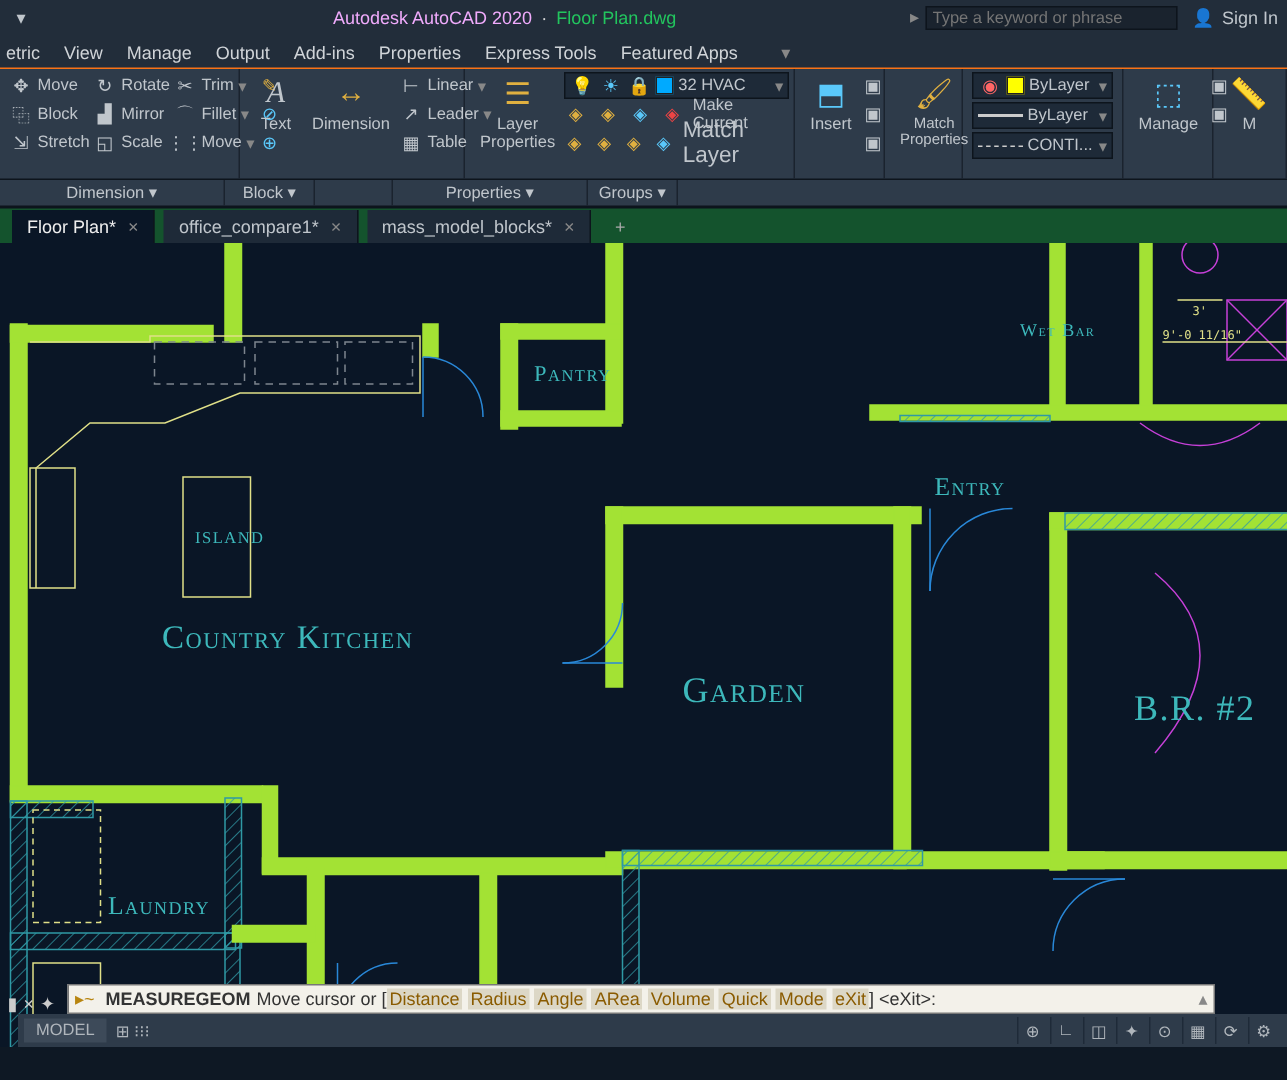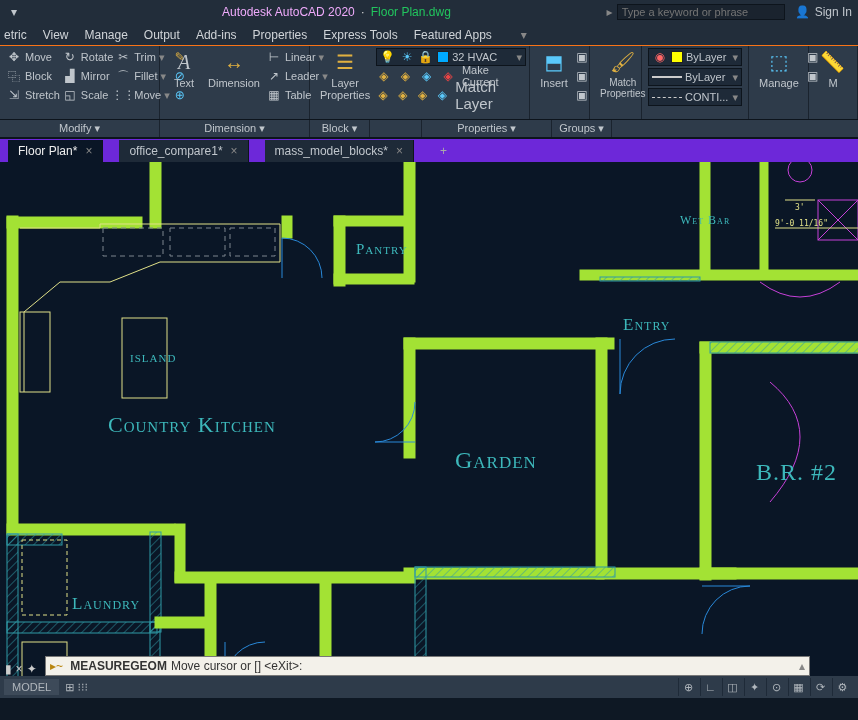--- a/index.html
+++ b/index.html
@@ -39,39 +39,39 @@
   .mini div{display:flex;align-items:center;gap:3px;height:18px}
   .ico{width:16px;height:16px;display:inline-flex;align-items:center;justify-content:center;font-size:12px}
   .big{display:flex;flex-direction:column;align-items:center;gap:1px;font-size:11px;padding:0 4px}
   .big .ico{width:28px;height:28px;font-size:20px}
   .swatch{width:12px;height:12px;display:inline-block;border:1px solid #222}
   .dd{background:#1e2a38;border:1px solid #0d141c;padding:0 3px;font-size:11px;display:flex;align-items:center;height:18px;gap:4px}
   
   .panelbar{height:18px;background:#2e3b4a;display:flex;border-bottom:1px solid #0d141c}
   .panelbar .pcell{border-right:1px solid #1a232e;display:flex;align-items:center;justify-content:center;font-size:11px;color:#c0c6cc}
   
-  .tabbar{height:24px;background:#6d28d9;display:flex;align-items:flex-end;padding:0 8px;gap:16px;border-top:1px solid #0c141d}
+  .tabbar{height:24px;background:#14532d;display:flex;align-items:flex-end;padding:0 8px;gap:6px;border-top:1px solid #0c141d}
   .ftab{padding:4px 10px;border-right:1px solid #0d141c;background:#1e2a38;display:flex;align-items:center;gap:8px;font-size:12px}
   .ftab.active{background:var(--canvas);color:#eee}
   .ftab .x{color:#888;cursor:pointer}
   .addtab{padding:4px 10px;color:#aaa}
   
   .canvas{position:relative;width:858px;height:536px;background:var(--canvas);overflow:hidden}
   .canvas svg{position:absolute;top:0;left:0}
   .roomlbl{fill:var(--teal);font-family:serif;font-variant:small-caps;letter-spacing:1px}
   .dimtxt{fill:var(--yellow);font-size:8px;font-family:monospace}
   
   .cmdl{position:absolute;left:45px;right:48px;bottom:22px;height:20px;background:#f3f1ea;color:#333;display:flex;align-items:center;font-family:Consolas,monospace;font-size:12px;padding:0 4px;border:1px solid #777}
   .cmdl .cname{color:#333;margin-right:4px}
   .cmdl .opt{color:#8a5b00;background: #dcd7c6;padding:0 2px}
   .cmdl .pre{color:#333}
   .cmdl .suf{color:#333}
   .sidecmd{position:absolute;left:5px;bottom:22px;display:flex;gap:4px;align-items:center;color:#ccc}
   
-  .status{position:absolute;left:0;right:0;bottom:0;height:22px;background:#2e3b4a;display:flex;align-items:center;font-size:11px;color:#b0b6bc}
+  .status{position:absolute;left:12px;right:0;bottom:0;height:22px;background:#2e3b4a;display:flex;align-items:center;font-size:11px;color:#b0b6bc}
   .status .model{background:#3d4a59;padding:2px 8px;margin-left:4px}
   .status .sicons{margin-left:auto;display:flex;gap:2px;padding-right:6px}
   .status .sicons span{width:20px;height:18px;display:flex;align-items:center;justify-content:center;background:#2e3b4a;border-left:1px solid #1e2a38}
 </style>
 </head>
 <body>
 
 <div class="title">
   <span class="ico">▾</span>
   <span class="docname" style="margin-left:200px;color:#f0abfc">Autodesk AutoCAD 2020</span>
@@ -293,21 +293,20 @@
     <div class="body">
         <div class="big">
           <span class="ico" style="color:#e0b040">📏</span>
           <span>M</span>
         </div>
       </div>
   </div>
 </div>
 
 <div class="panelbar">
-  <div class="pcell" style="width:160px">Modify ▾</div>
   <div class="pcell" style="width:150px">Dimension ▾</div>
   <div class="pcell" style="width:60px">Block ▾</div>
   <div class="pcell" style="width:52px"></div>
   <div class="pcell" style="width:130px">Properties ▾</div>
   <div class="pcell" style="width:60px">Groups ▾</div>
 </div>
 
 <div class="tabbar">
   <div class="ftab active">
       <span>Floor Plan*</span>
@@ -438,20 +437,21 @@
   <div class="sidecmd">
     <span>▮</span>
     <span class="x">×</span>
     <span>✦</span>
   </div>
 
   <div class="cmdl">
     <span style="color:#b88510">▸~</span>&nbsp;
     <b><span class="cname">MEASUREGEOM</span></b>
     <span class="pre">Move cursor or [</span>
+    <span id="opts"><span class="opt">Distance</span> <span class="opt">Radius</span> <span class="opt">Angle</span> <span class="opt">ARea</span> <span class="opt">Volume</span> <span class="opt">Quick</span> <span class="opt">Mode</span> <span class="opt">eXit</span></span>
     <span class="suf">] &lt;eXit&gt;:</span>
     <span style="margin-left:auto;color:#888">▴</span>
   </div>
 
   <div class="status">
     <span class="model">MODEL</span>
     <span style="margin-left:6px">⊞ ⁝⁝⁝</span>
     <div class="sicons">
       <span>⊕</span>
       <span>∟</span>

